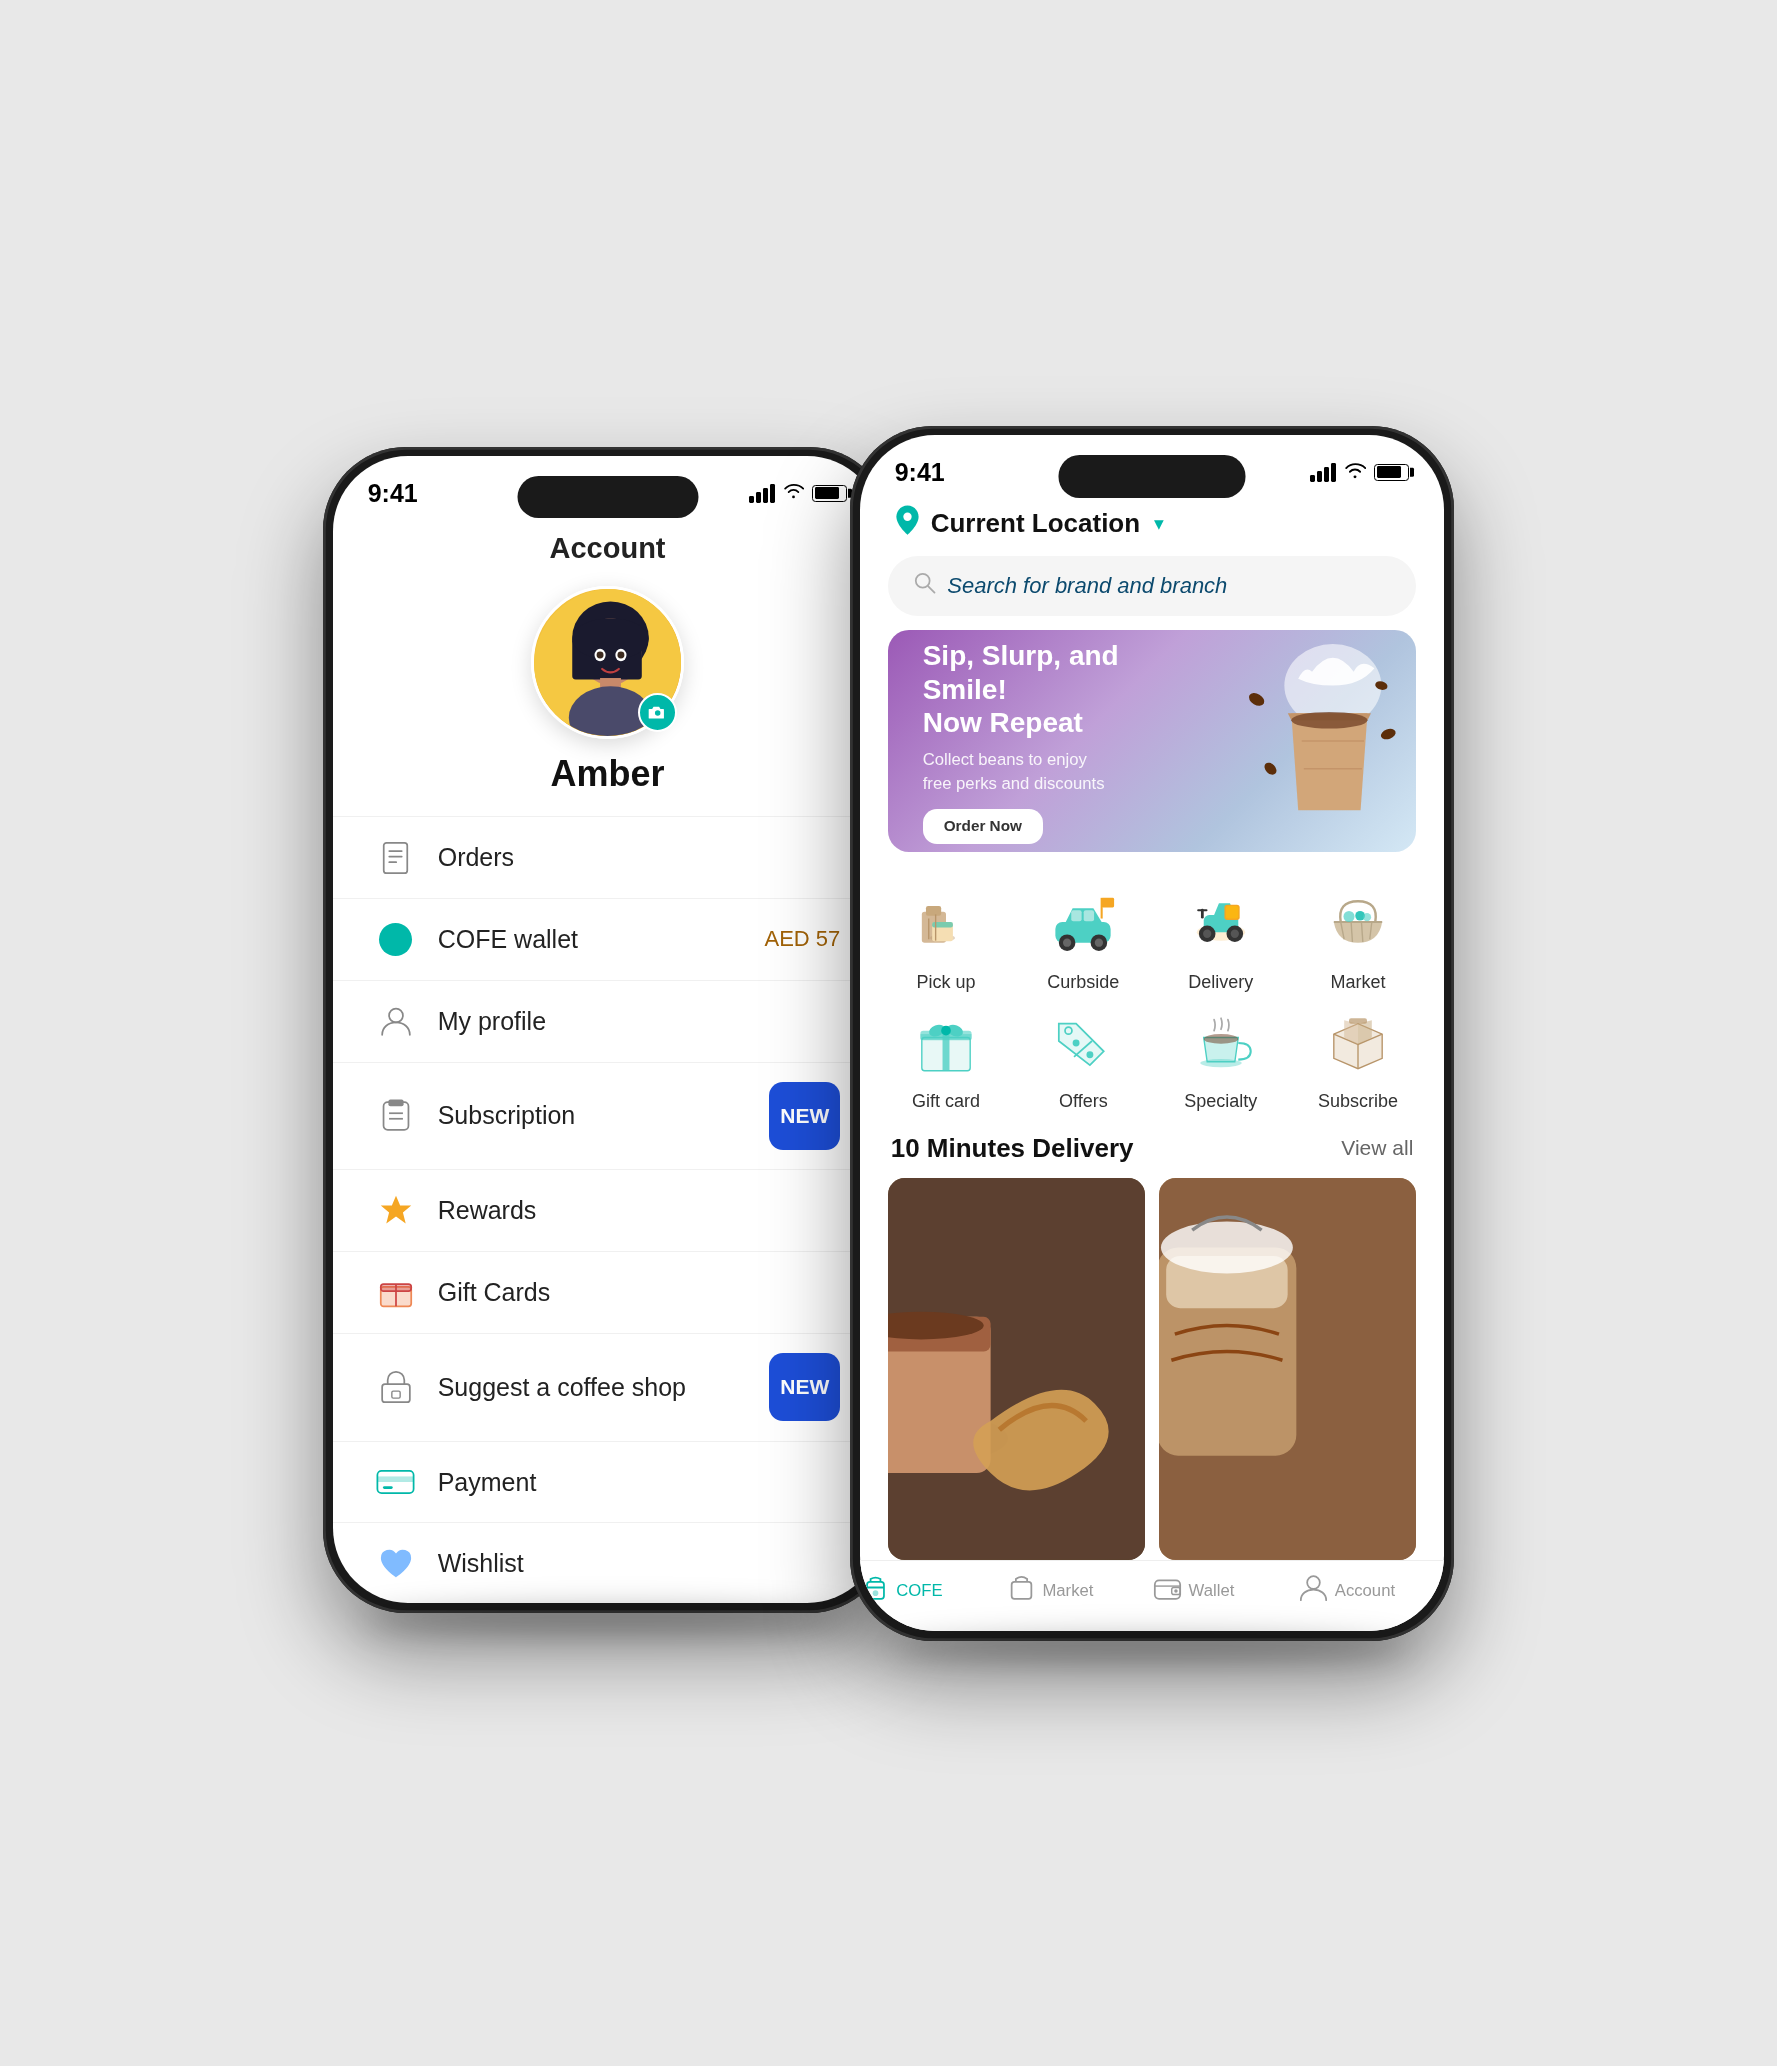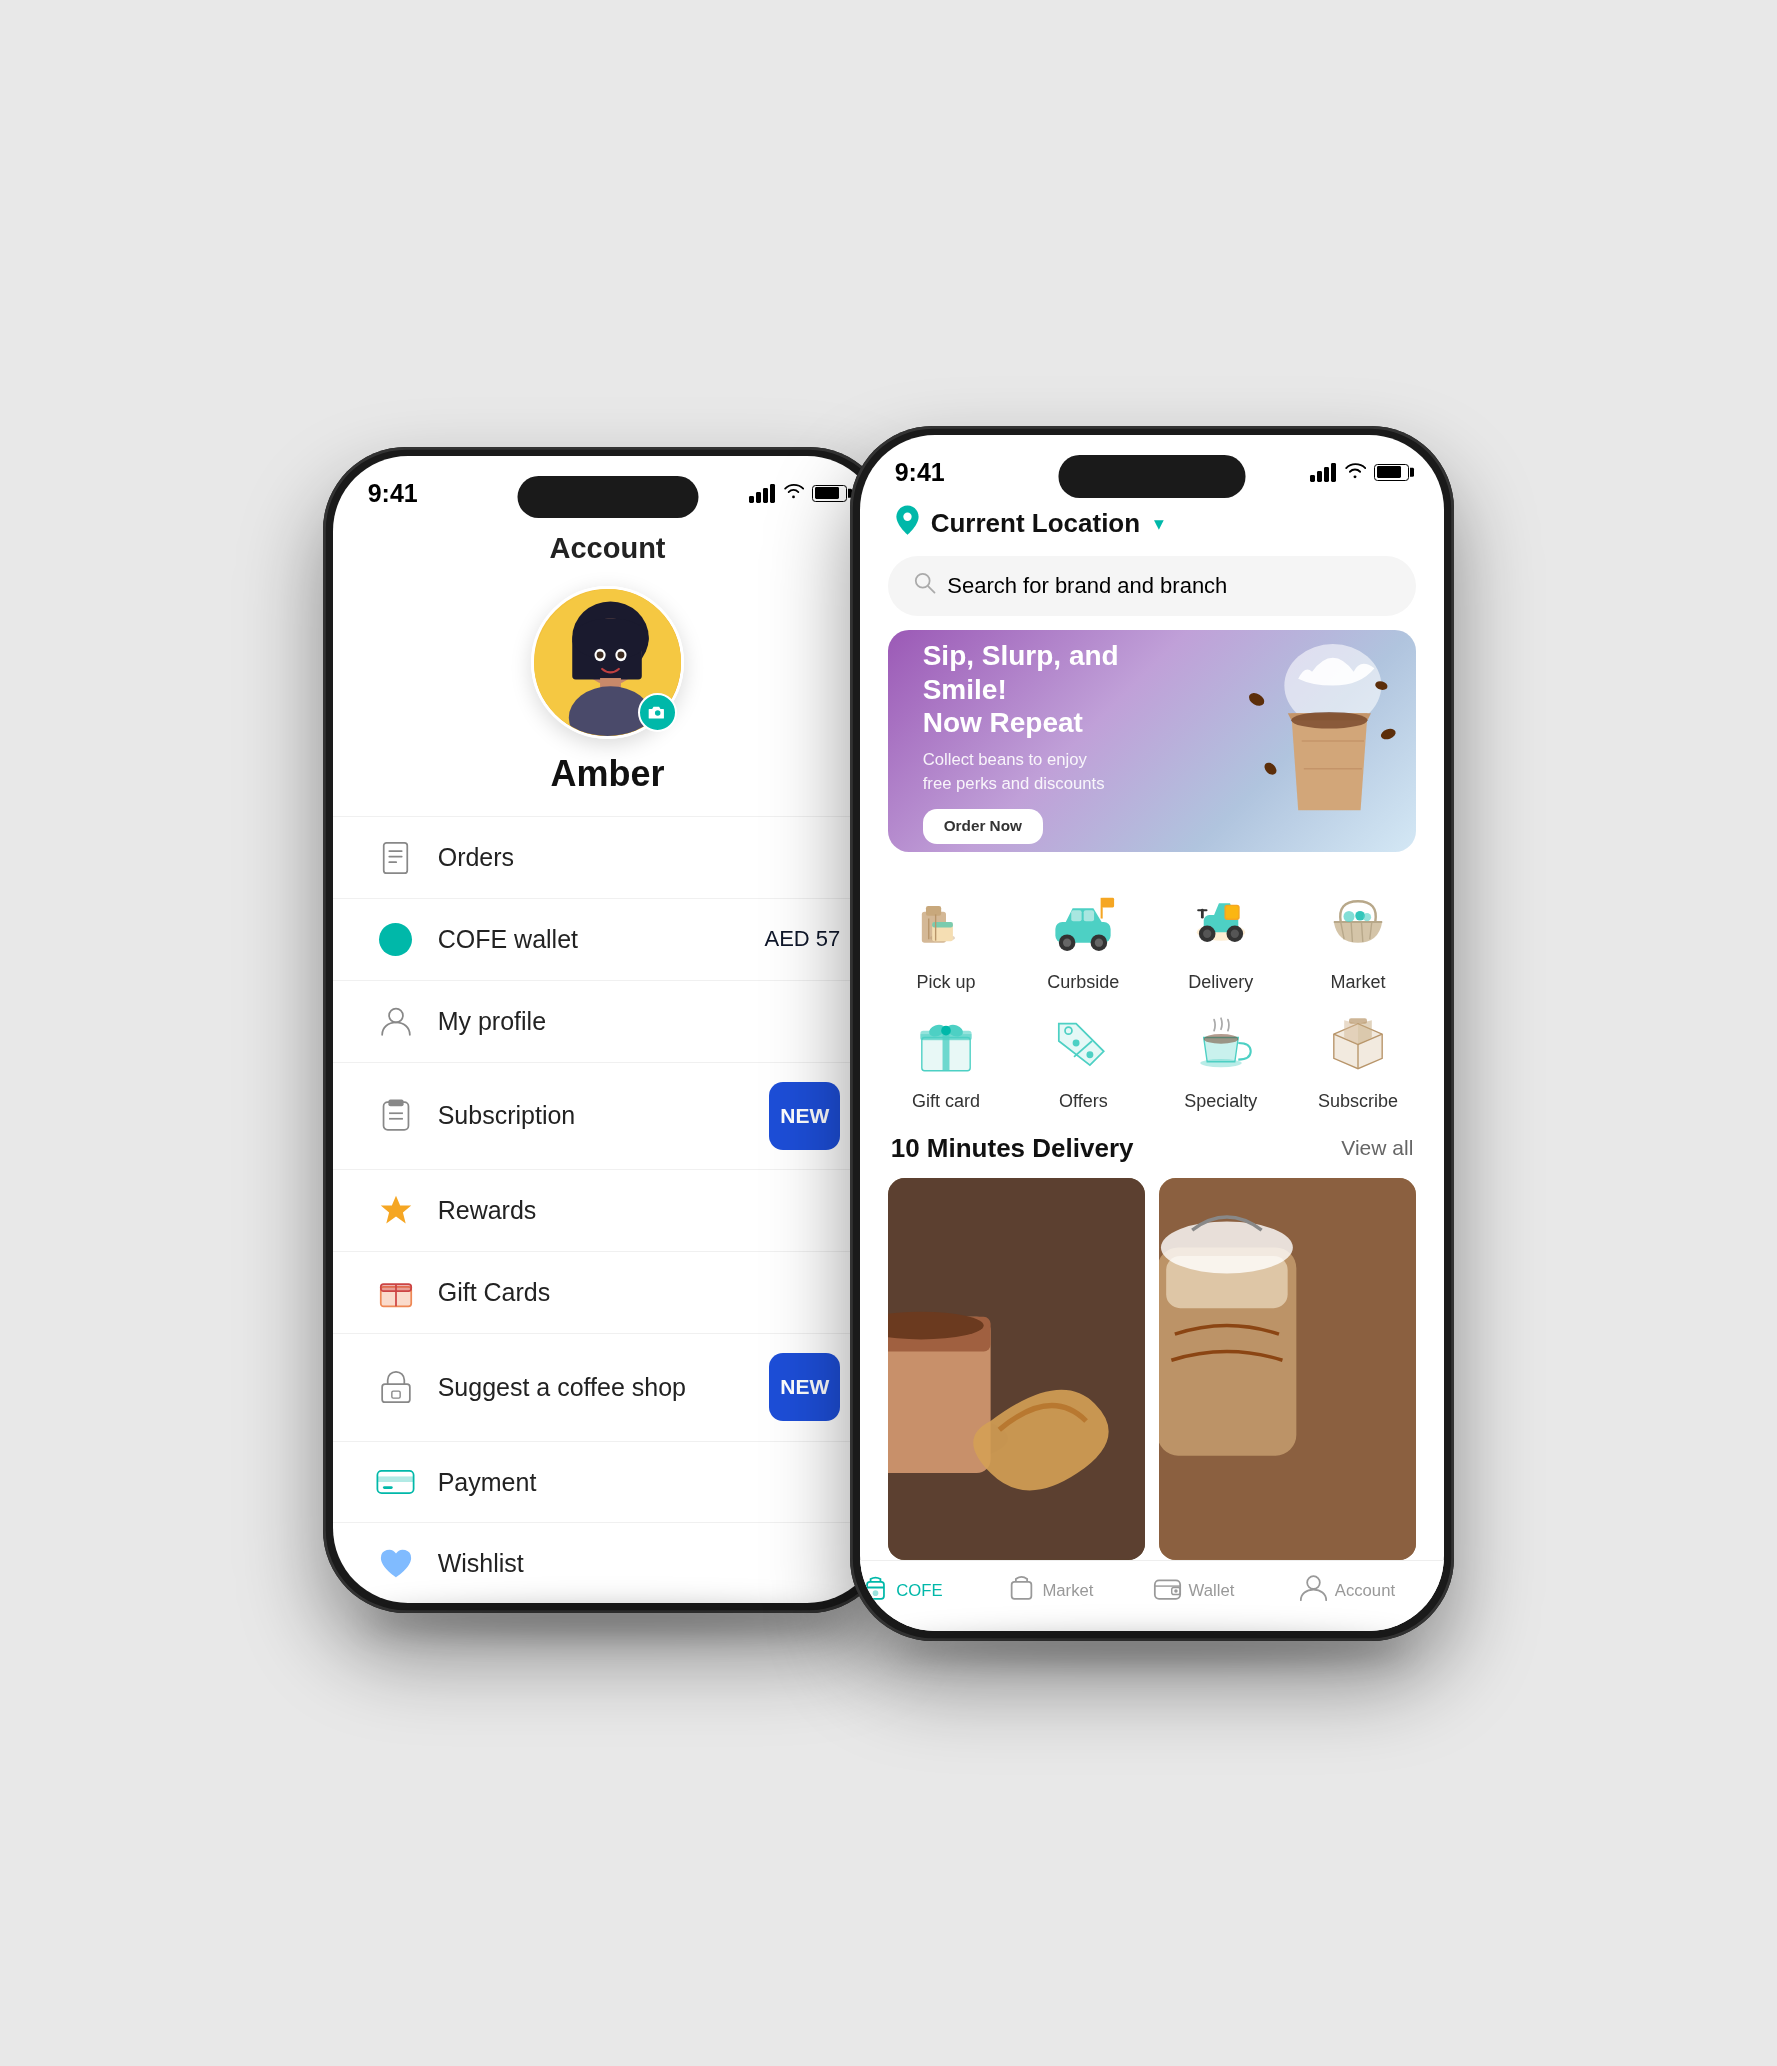--- a/index.html
+++ b/index.html
@@ -259,21 +259,21 @@
       background: #1d4ed8;
       color: #fff;
       font-size: 21px;
       font-weight: 700;
       padding: 22px 11px;
       border-radius: 14px;
     }
 
     .wallet-amount {
       font-size: 22px;
-      color: #0f172a;
+      color: #a16207;
       font-weight: 500;
     }
 
     
     .home-screen {
       height: 100%;
       background: #fff;
       display: flex;
       flex-direction: column;
     }
@@ -312,21 +312,22 @@
       gap: 11px;
     }
 
     .search-icon-wrap {
       color: #888;
       font-size: 23.6px;
     }
 
     .search-placeholder {
       font-size: 22px;
-      color: #000000;
+      color: #0c4a6e;
+      font-style: italic;
     }
 
     
     .banner-section {
       margin: 0 28px 21px;
       border-radius: 21px;
       overflow: hidden;
       height: 222px;
       background: linear-gradient(135deg, #9b59b6 0%, #c0a0d8 40%, #b0c4de 70%, #d4e8f5 100%);
       position: relative;

